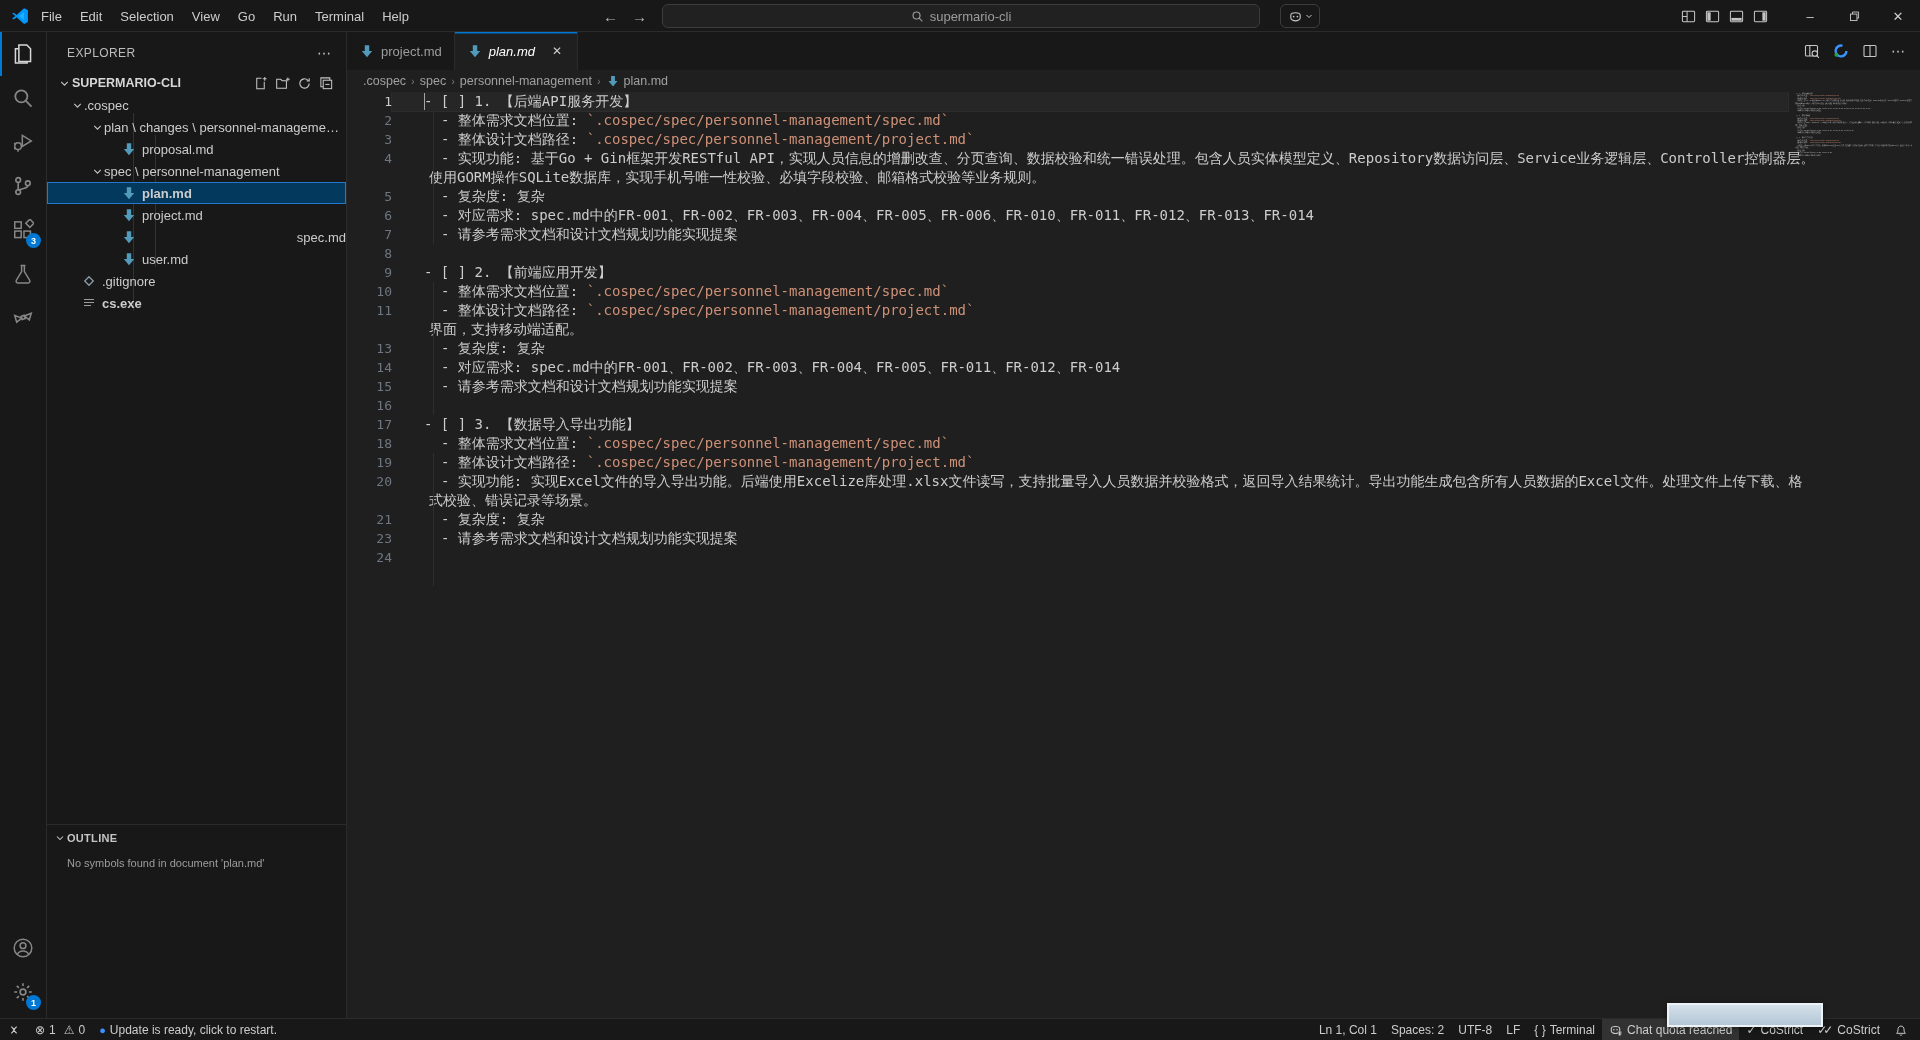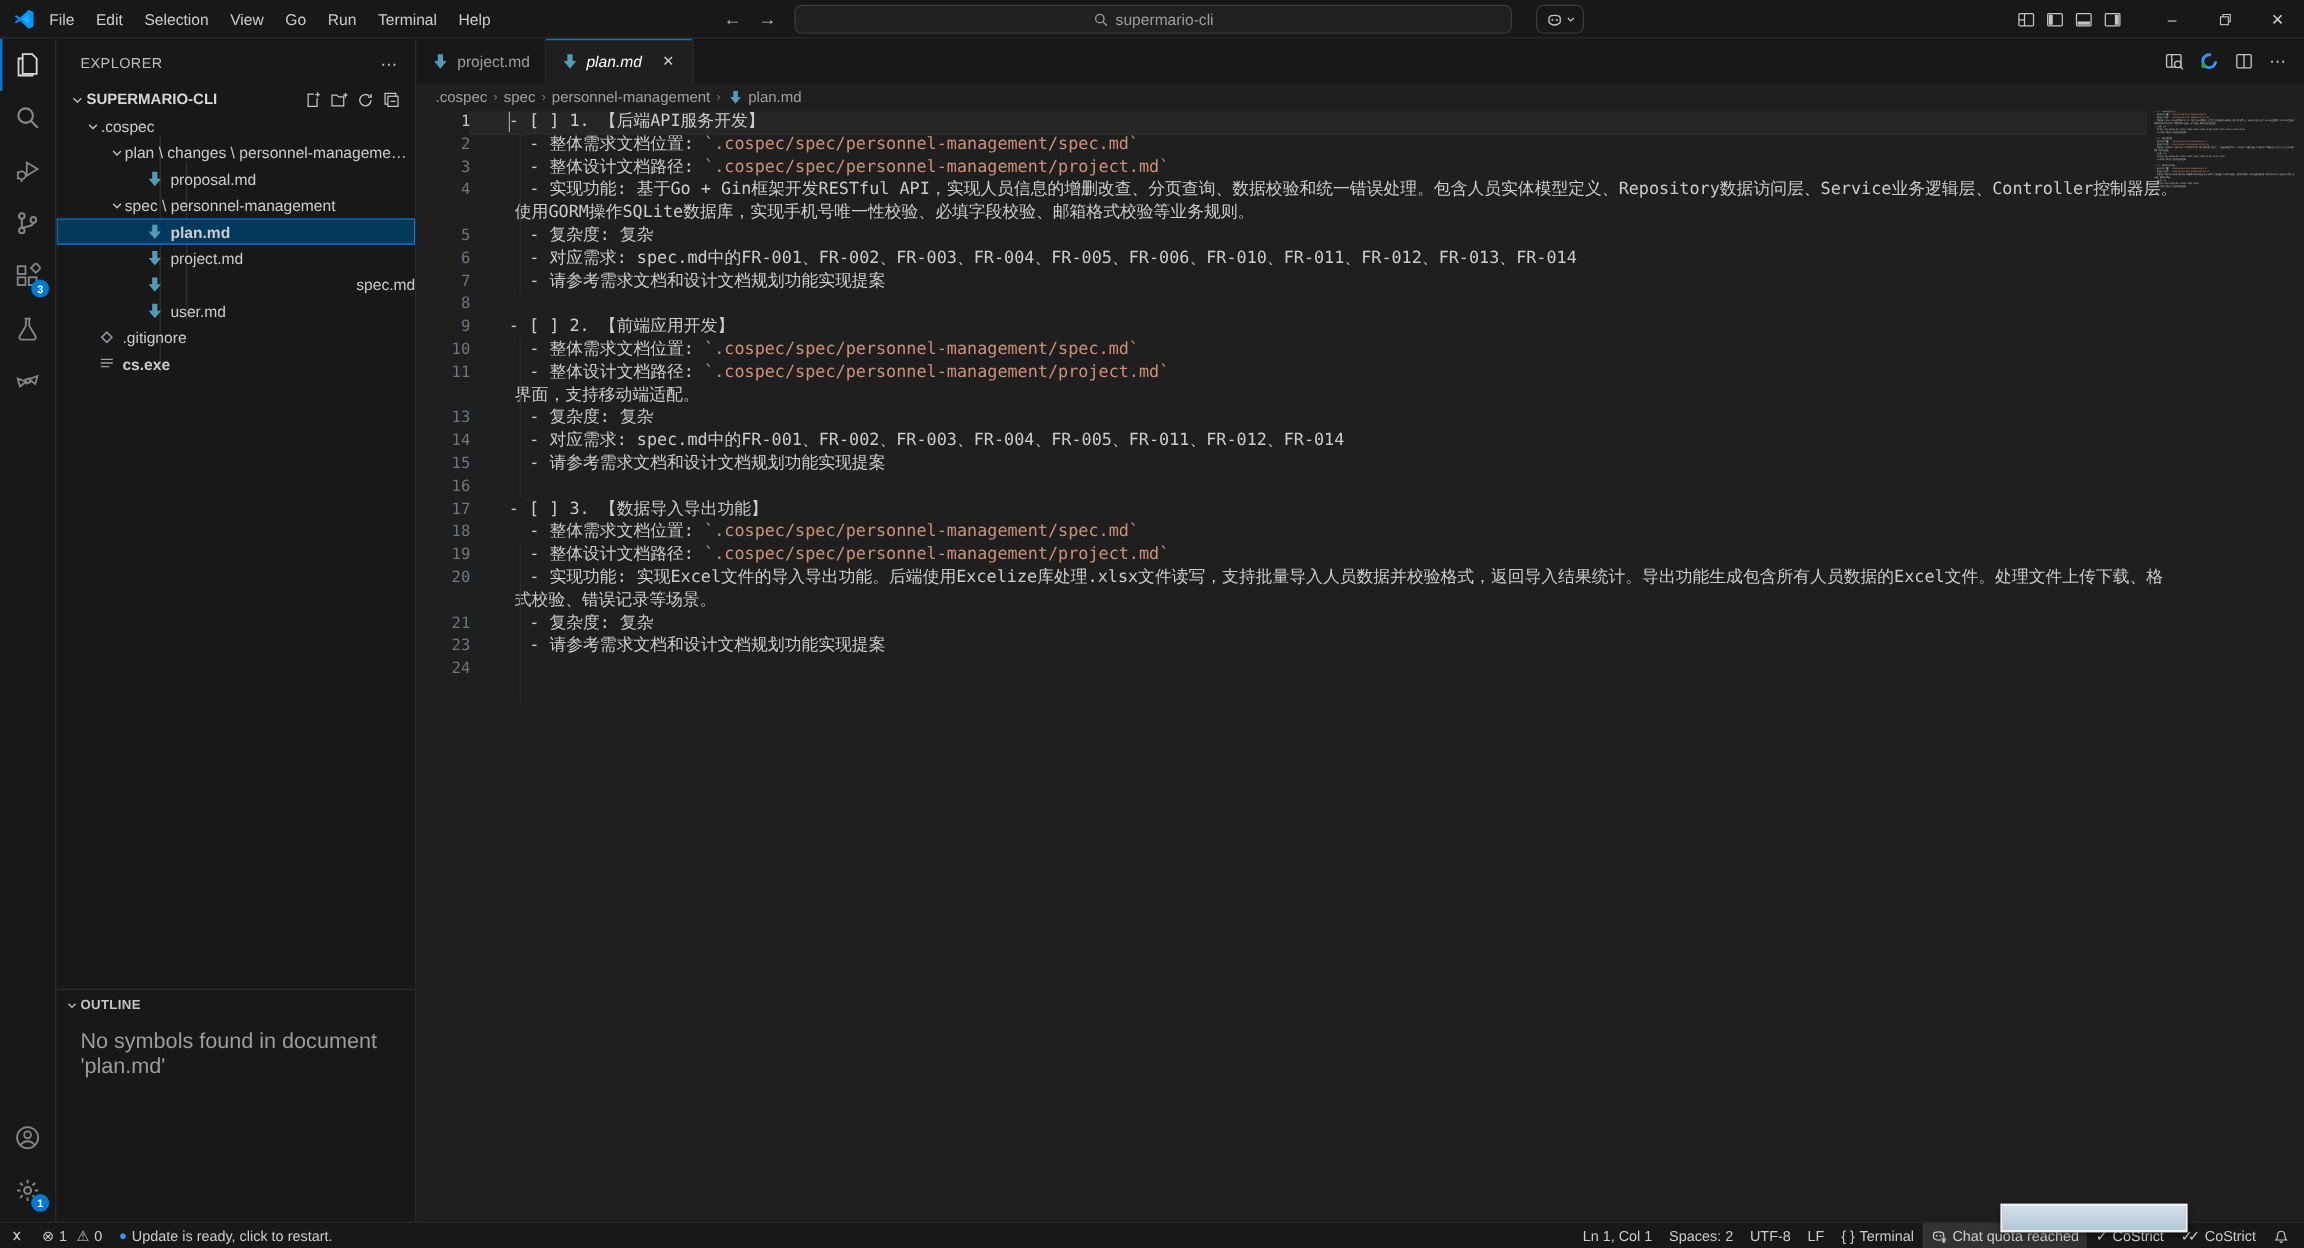--- a/index.html
+++ b/index.html
@@ -56,21 +56,21 @@
   .tree-guide { position:absolute; width:1px; background:#333333; }
   .tree-row { position:relative; height:22px; display:flex; align-items:center; white-space:nowrap; }
   .tree-row.selected { background:#04395e; box-shadow:inset 0 0 0 1px #2477c9; }
   .tr-chevron { width:13px; color:#c5c5c5; flex:none; }
   .tr-icon { width:16px; height:16px; flex:none; margin-right:5px; }
   .tr-label { color:#cccccc; overflow:hidden; text-overflow:ellipsis; }
   #outline { position:absolute; left:0; top:792px; width:100%; border-top:1px solid #2b2b2b; }
   #outline-header { height:26px; display:flex; align-items:center; padding-left:6px; }
   #outline-chevron { width:14px; color:#c5c5c5; }
   #outline-title { font-size:11px; font-weight:bold; color:#c5c5c5; letter-spacing:.3px; }
-  #outline-msg { padding:6px 8px 0 20px; color:#9d9d9d; font-size:18px; }
+  #outline-msg { padding:6px 8px 0 20px; color:#9d9d9d; font-size:11px; }
 
   
   #editor-region { position:absolute; left:347px; top:32px; width:1573px; height:986px; background:#1f1f1f; }
   #tabstrip { position:absolute; left:0; top:0; right:0; height:38px; background:#181818; display:flex; }
   .tab { position:relative; height:38px; display:flex; align-items:center; padding:0 12px;
          border-right:1px solid #2b2b2b; font-size:13px; color:#9d9d9d; gap:6px; background:#181818; }
   .tab.active { background:#1f1f1f; color:#ffffff; box-shadow:inset 0 1.5px 0 #0078d4; }
   .tab.active .tab-label { font-style:italic; }
   .tab-close { margin-left:8px; font-size:12px; color:#cccccc; width:16px; text-align:center; }
   #editor-actions { margin-left:auto; display:flex; align-items:center; gap:13px; padding-right:14px; color:#c5c5c5; }

